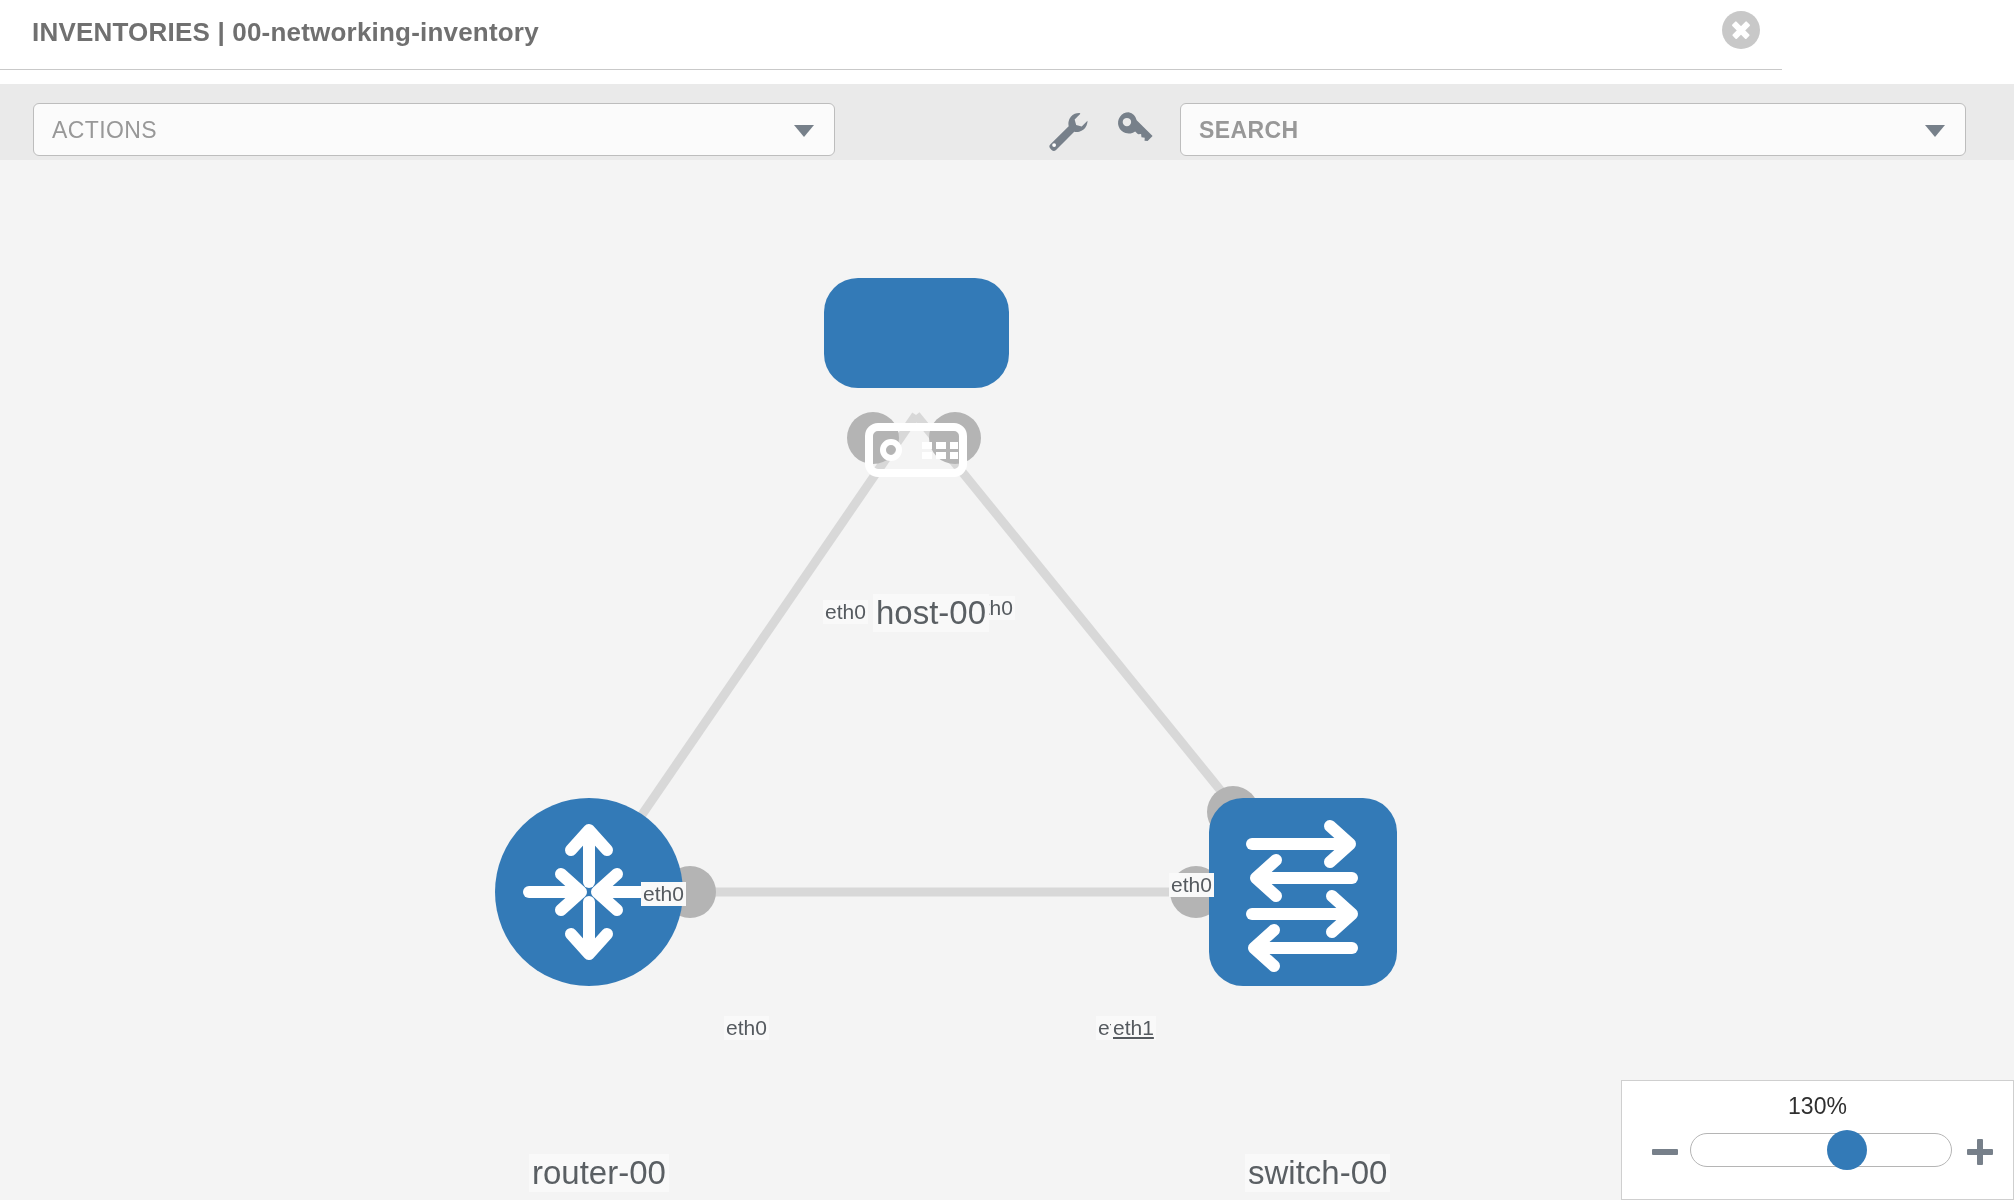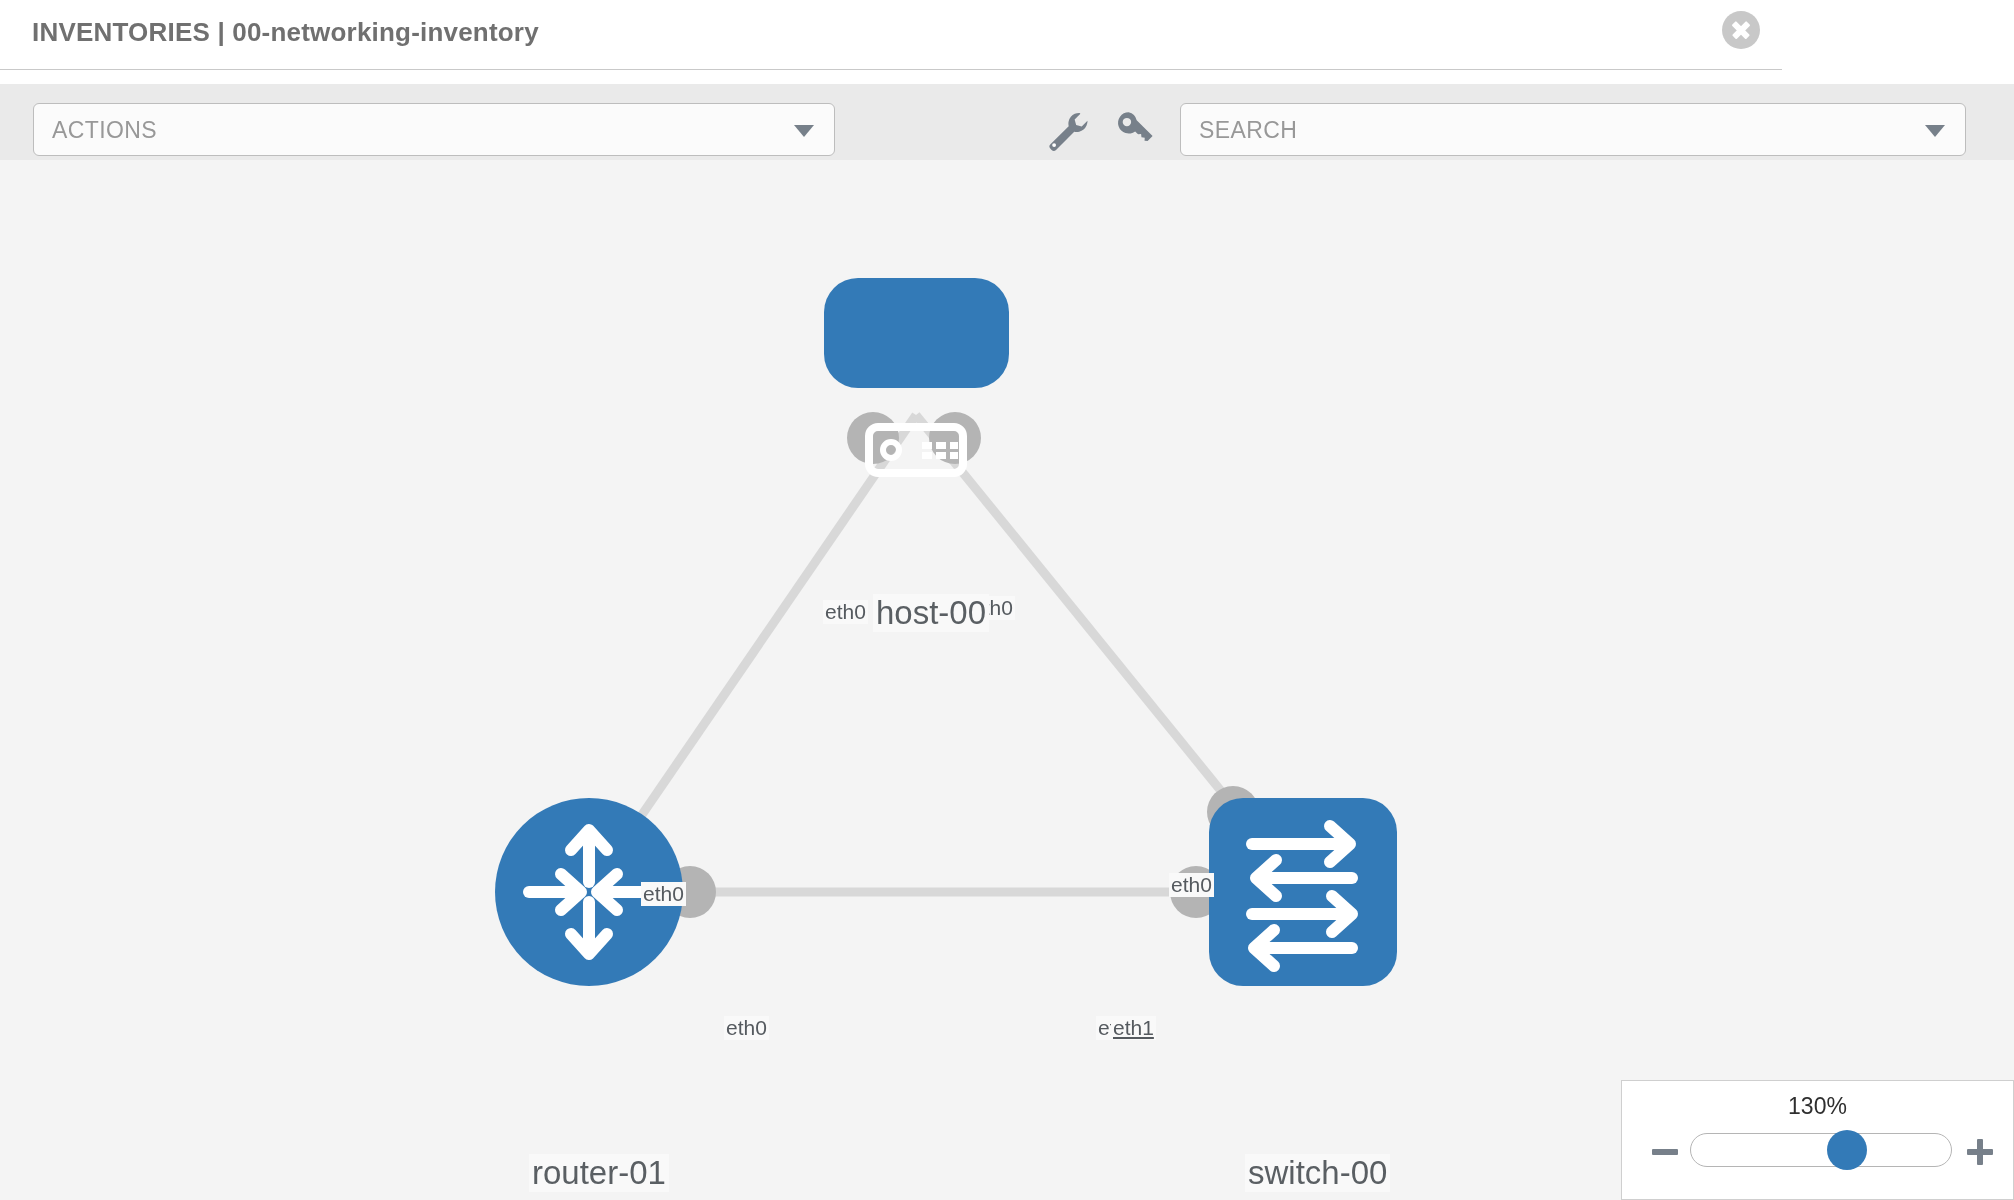--- a/index.html
+++ b/index.html
@@ -121,20 +121,21 @@
     box-sizing: border-box;
     cursor: text;
   }
   .search-select .label {
     position: absolute;
     left: 18px;
     top: 13px;
     font-size: 23px;
     color: #989898;
     letter-spacing: 0.4px;
+    font-weight: bold;
   }
 
   
   .canvas {
     position: absolute;
     top: 160px; left: 0;
     width: 2014px;
     height: 1040px;
     background: #f4f4f4;
     overflow: hidden;
@@ -342,21 +343,21 @@
   <span class="edge-label" style="left:1169px; top:713px;">eth0</span>
 
   <span class="edge-label" style="left:724px; top:856px;">eth0</span>
 
   <span class="edge-label" style="left:1096px; top:856px;">eth</span>
 
   <span class="edge-label" style="left:1111px; top:856px;text-decoration:underline;">eth1</span>
 
   <span class="node-label" style="left:873px; top:434px;">host-00</span>
 
-  <span class="node-label" style="left:529px; top:994px;">router-01</span>
+  <span class="node-label" style="left:529px; top:994px;">router-00</span>
 
   <span class="node-label" style="left:1245px; top:994px;">switch-00</span>
 </div>
 
 <div class="zoom-panel">
   <div class="zoom-value">130%</div>
 
   <div class="zoom-minus">
     <span class="h"></span>
   </div>

